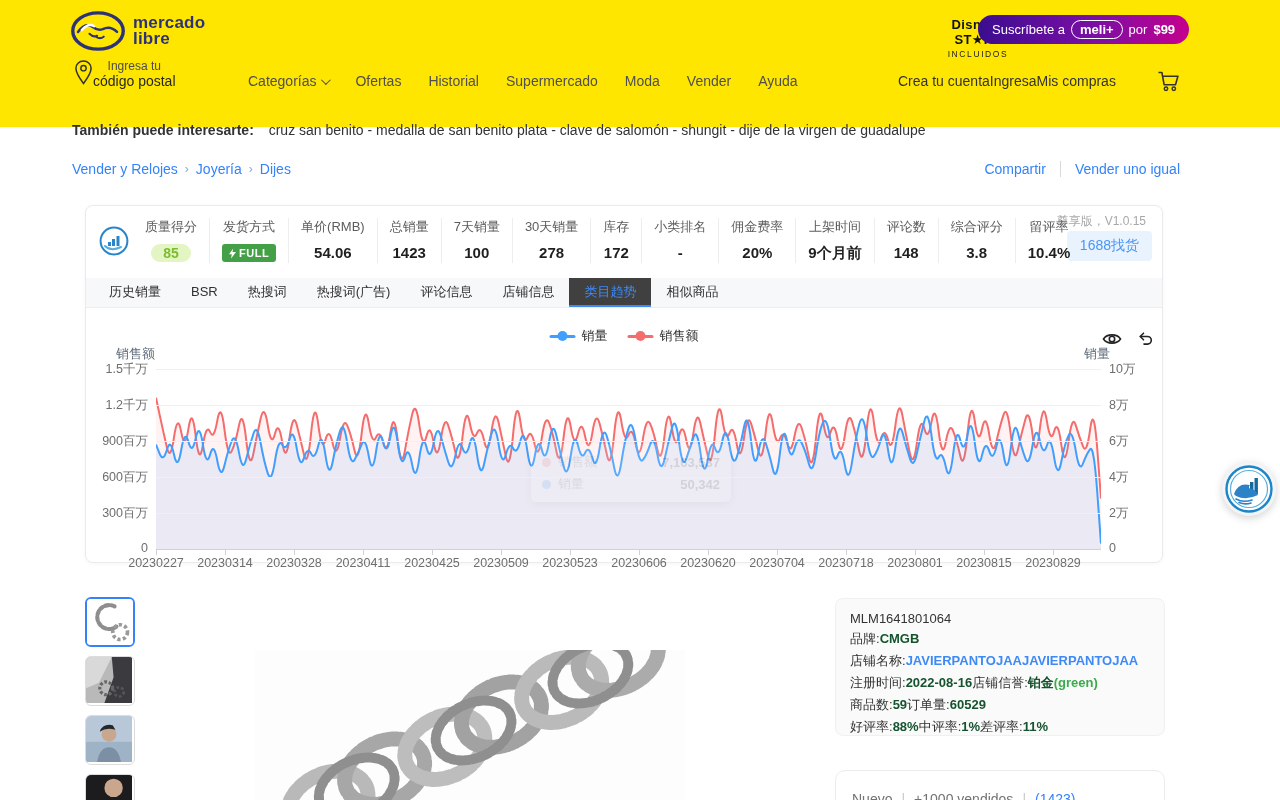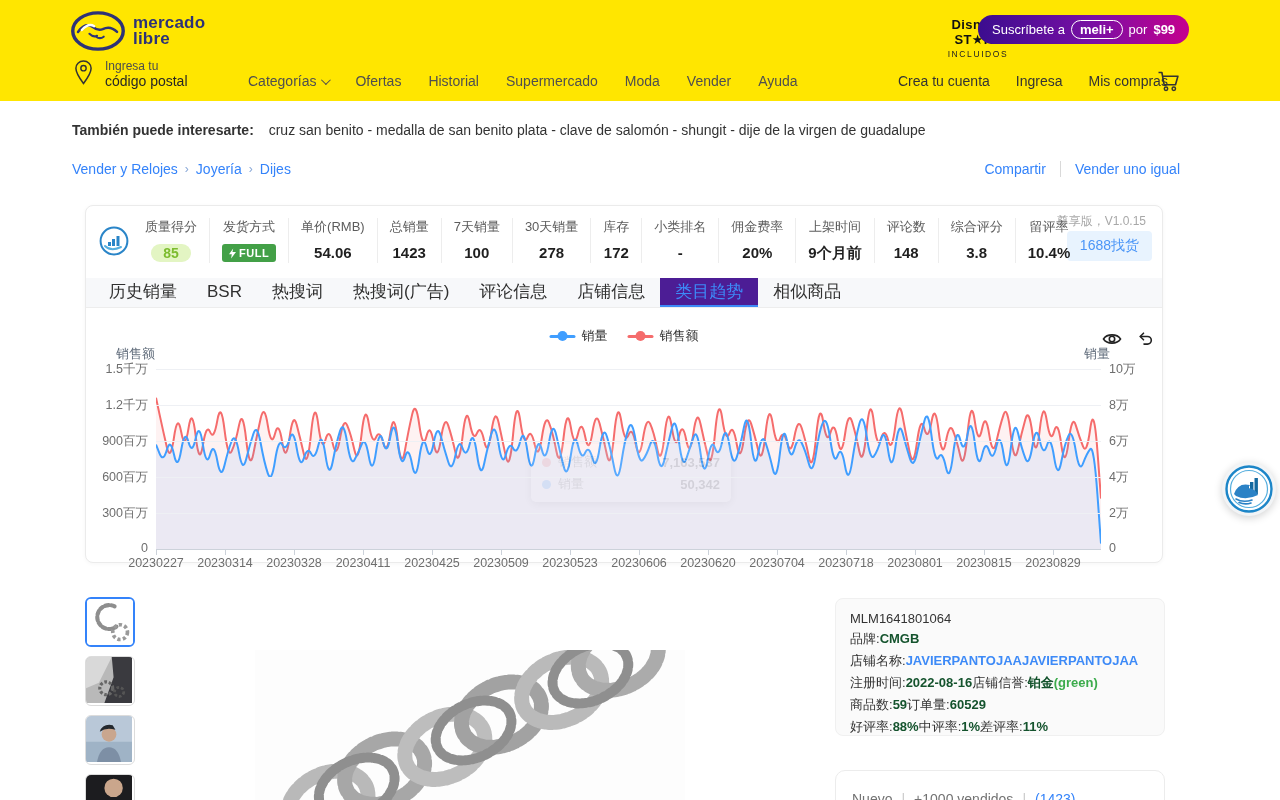--- a/index.html
+++ b/index.html
@@ -1,46 +1,46 @@
 <!DOCTYPE html>
 <html><head>
 <meta charset="utf-8">
 <style>
   * { margin:0; padding:0; box-sizing:border-box; }
   html,body { width:1280px; height:800px; overflow:hidden; background:#fff;
     font-family:"Liberation Sans","DejaVu Sans",sans-serif; }
   .page { position:relative; width:1280px; height:800px; overflow:hidden; background:#fff; }
 
   
-  .topbar { position:absolute; left:0; top:0; width:1280px; height:101px; background:#ffe600; }
+  .topbar { position:absolute; left:0; top:0; width:1280px; height:127px; background:#ffe600; }
   .logo { position:absolute; left:70px; top:11px; display:flex; align-items:center; gap:7px; cursor:pointer; }
   .logo-text { color:#2d3277; font-weight:bold; font-size:17px; line-height:16px; letter-spacing:.2px; }
   .search { position:absolute; left:248px; top:10px; width:542px; height:38px; background:#fff;
     border-radius:2px; box-shadow:0 1px 2px rgba(0,0,0,.18); display:flex; align-items:center; }
   .search input { flex:1; border:none; outline:none; font-size:15px; padding:0 14px; color:#333;
     font-family:inherit; background:transparent; }
   .search input::placeholder { color:#bdbdbd; }
   .search-divider { width:1px; height:24px; background:#eee; }
   .search-btn { width:44px; height:38px; display:flex; align-items:center; justify-content:center; cursor:pointer; }
   .disney { position:absolute; left:928px; top:17px; width:100px; text-align:center; color:#111; }
   .disney-l1 { font-size:13px; font-weight:bold; letter-spacing:.4px; }
   .disney-l2 { font-size:8.5px; letter-spacing:1.6px; margin-top:2px; color:#222; }
   .meli-btn { position:absolute; left:978px; top:15px; height:29px; padding:0 14px; border:none; cursor:pointer;
     border-radius:15px; background:linear-gradient(90deg,#3b0d8f 0%,#7a0fa4 55%,#c5008e 100%);
     color:#fff; font-size:13px; display:flex; align-items:center; gap:6px; font-family:inherit; }
   .meli-pill { border:1.5px solid #fff; border-radius:11px; padding:1px 8px; font-weight:bold; font-size:13px; }
   .meli-price { font-weight:bold; }
-  .zip { position:absolute; left:74px; top:59px; display:flex; gap:12px; align-items:flex-start; cursor:pointer; }
+  .zip { position:absolute; left:74px; top:59px; display:flex; gap:0; align-items:flex-start; cursor:pointer;text-align:center; }
   .zip-l1 { font-size:12px; color:#4d4d4d; }
   .zip-l2 { font-size:14px; color:#262626; }
   .mainnav { position:absolute; left:248px; top:73px; display:flex; gap:27px; }
   .nav-item { font-size:14px; color:#4f4f4f; cursor:pointer; white-space:nowrap; display:flex; align-items:center; gap:5px;}
   .chev { width:7px; height:7px; border-right:1.5px solid #4f4f4f; border-bottom:1.5px solid #4f4f4f;
     transform:rotate(45deg) translateY(-2px); display:inline-block; }
-  .account { position:absolute; left:898px; top:73px; display:flex; gap:26px; align-items:center; }
+  .account { position:absolute; left:898px; top:73px; display:flex; align-items:center; }
   .account .nav-item { color:#333; }
   .cart-btn { position:absolute; left:1157px; top:70px; cursor:pointer; }
 
   
   .interest { position:absolute; left:72px; top:122px; font-size:14px; color:#333; }
   .interest b { font-weight:bold; margin-right:11px; }
   .crumb-row { position:absolute; left:72px; top:161px; width:1108px; display:flex; justify-content:space-between; }
   .breadcrumb { display:flex; gap:7px; font-size:14px; align-items:center; }
   .crumb-link { color:#3483fa; cursor:pointer; }
   .crumb-sep { color:#8aa9d8; font-size:12px; }
@@ -59,22 +59,22 @@
   .stat { padding:0 12px; text-align:center; border-right:1px solid #ededed; }
   .stat:last-child { border-right:none; }
   .stat-label { font-size:13px; color:#5c5c5c; white-space:nowrap; }
   .stat-value { font-size:15px; color:#1f1f1f; font-weight:bold; margin-top:8px; white-space:nowrap; }
   .score-pill { display:inline-block; background:#e3f5c3; color:#7cbc2e; font-weight:bold;
     border-radius:11px; padding:1px 12px; font-size:14px; }
   .full-badge { display:inline-flex; align-items:center; gap:3px; background:#43a047; color:#fff;
     font-size:11px; font-weight:bold; border-radius:3px; padding:3px 7px; letter-spacing:.5px; }
   .tabs { position:absolute; left:0; top:72px; width:100%; height:30px; background:#f7f8fa;
     border-bottom:1px solid #ededed; display:flex; padding-left:8px; }
-  .tab { font-size:17px; color:#303030; line-height:28px; padding:0 15px; cursor:pointer; white-space:nowrap; }
-  .tab.active { color:#3d8af7; border-bottom:2px solid #3d8af7; background:#4c1d95; }
+  .tab { font-size:13px; color:#303030; line-height:28px; padding:0 15px; cursor:pointer; white-space:nowrap; }
+  .tab.active { color:#3d8af7; border-bottom:2px solid #3d8af7; background:#404040; }
 
   
   .chart { position:absolute; left:0; top:116px; width:100%; height:254px; }
   .legend { position:absolute; left:50%; top:5px; transform:translateX(-50%); display:flex; gap:20px; }
   .lg-item { display:flex; align-items:center; gap:6px; cursor:pointer; }
   .lg-mark { position:relative; width:26px; height:10px; }
   .lg-line { position:absolute; left:0; top:3.5px; width:26px; height:3px; border-radius:2px; }
   .lg-dot { position:absolute; left:8px; top:0; width:10px; height:10px; border-radius:50%; }
   .lg-label { font-size:13px; color:#333; }
   .chart-tools { position:absolute; right:8px; top:8px; display:flex; gap:12px; }

